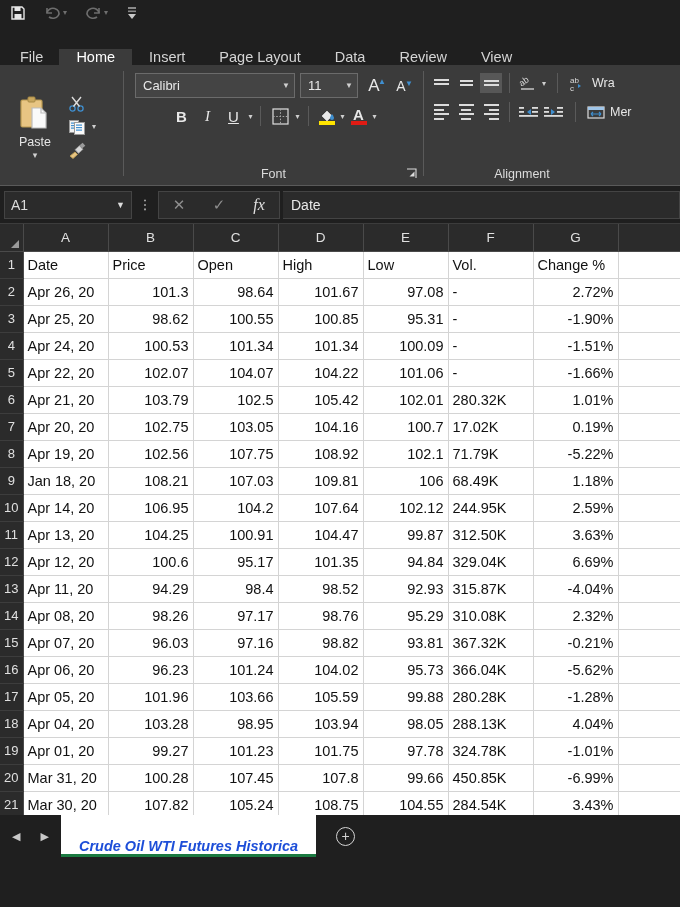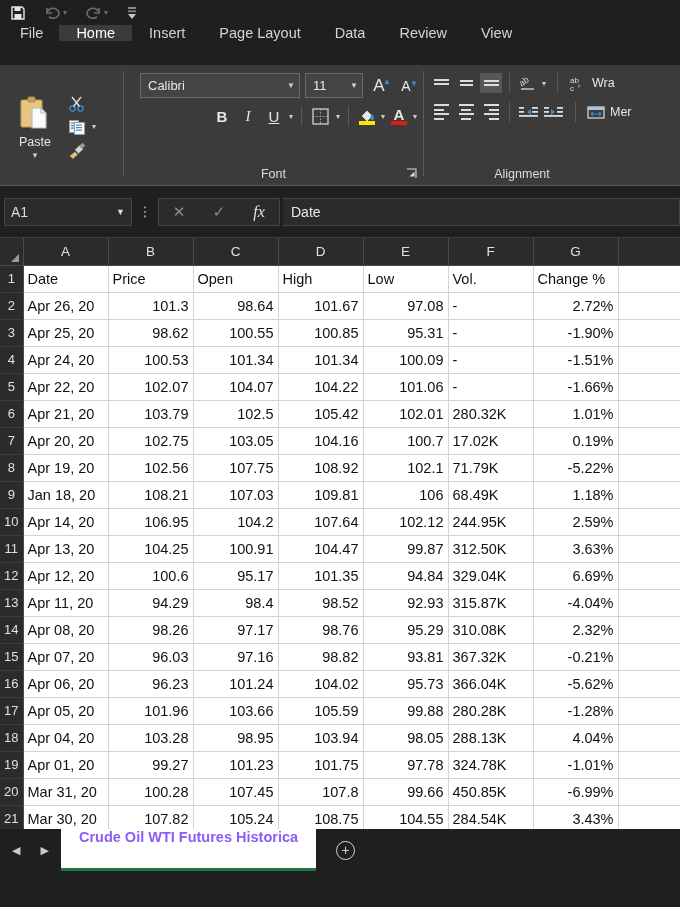--- a/index.html
+++ b/index.html
@@ -7,21 +7,21 @@
               font-family:"Liberation Sans", sans-serif; }
 
   
   .qat { height:25px; background:#1f1f1f; display:flex; align-items:center;
          padding-left:10px; gap:18px; position:relative; }
   .qat .ic { color:#d8d8d8; font-size:15px; line-height:1; display:flex; align-items:center; gap:2px;}
   .qat .ic.dim { color:#6e6e6e; }
   .qat .car { font-size:8px; }
 
   
-  .tabbar { height:40px; background:#1f1f1f; display:flex; align-items:flex-start;
+  .tabbar { height:40px; background:#1f1f1f; display:flex; align-items:flex-end;
             padding-left:4px; }
   .tab { display:flex; align-items:center; padding:0 17px; font-size:14.5px;
          color:#d4d4d4; cursor:default; }
   .tab.active { background:#3b3b3b; color:#ffffff; }
   .tab.file { padding:0 16px; }
 
   
   .ribbon { height:121px; background:#3b3b3b; display:flex; position:relative;
             border-bottom:1px solid #5a5a5a; }
   .group { display:flex; flex-direction:column; position:relative; height:100%; }
@@ -61,21 +61,21 @@
   .alrow2 { display:flex; align-items:center; gap:3px; margin-top:9px; }
   .albtn { width:22px; height:20px; display:flex; align-items:center; justify-content:center; }
   .albtn.sel { background:#575757; }
   .wrapbtn { display:flex; align-items:center; gap:5px; color:#e6e6e6; font-size:12.5px;
              white-space:nowrap; }
 
   .lines { display:flex; flex-direction:column; gap:2.5px; }
   .lines i { display:block; height:2px; background:#dcdcdc; }
 
   
-  .fbar { height:52px; background:#1f1f1f; display:flex; align-items:center;
+  .fbar { height:38px; background:#1f1f1f; display:flex; align-items:center;
           padding:0 0 0 4px; gap:3px; border-bottom:1px solid #3c3c3c;}
   .namebox { width:128px; height:28px; background:#2b2b2b; border:1px solid #444;
              display:flex; align-items:center; padding:0 6px; color:#dcdcdc; font-size:14px; }
   .namebox .nv { flex:1; }
   .namebox .arr { font-size:9px; }
   .dots { width:20px; text-align:center; color:#cfcfcf; font-size:13px; letter-spacing:0;}
   .fbtns { height:28px; background:#2b2b2b; border:1px solid #444; display:flex;
            align-items:center; }
   .fbtn { width:40px; text-align:center; color:#8f8f8f; font-size:15px; }
   .fbtn.fx { color:#e0e0e0; font-style:italic; font-family:"Liberation Serif", serif; font-size:16px;}
@@ -105,23 +105,23 @@
   td.cell.r { text-align:right; }
   td.cell.l { text-align:left; }
   td.cell.blank { border-right:1px solid #ffffff; }
   tr.hdrrow td.cell { font-size:14.5px; }
 
   
   .tabstrip { height:66px; background:#1f1f1f; display:flex; align-items:flex-start;
               position:relative; }
   .navbtns { display:flex; align-items:center; height:42px; padding:0 12px; gap:20px; }
   .navbtns span { color:#c9c9c9; font-size:11px; }
-  .sheettab { height:42px; background:#ffffff; display:flex; align-items:flex-start;
-              padding:0 18px; color:#8b5cf6; font-size:14.5px; font-weight:bold;
-              border-bottom:3px solid #1b7a41; }
+  .sheettab { height:42px; background:#ffffff; display:flex; align-items:flex-end;
+              padding:0 18px; color:#1d4ed8; font-size:14.5px; font-weight:bold;
+              border-bottom:3px solid #1b7a41;font-style:italic; }
   .addsheet { display:flex; align-items:center; height:42px; padding:0 20px; }
   .plus { width:19px; height:19px; border:1.6px solid #d4d4d4; border-radius:50%;
           color:#d4d4d4; font-size:14px; line-height:16px; text-align:center; }
 </style>
 </head>
 <body>
 
 <div class="qat">
   <span class="ic">
     <svg width="16" height="16" viewBox="0 0 16 16">
@@ -204,21 +204,21 @@
             <rect x="8" y="6" width="6" height="5" transform="rotate(-42 11 8.5)" fill="#d8d8d8" stroke="#9a9a9a" stroke-width="0.9"></rect>
             <rect x="12.5" y="2.5" width="4" height="4" transform="rotate(-42 14.5 4.5)" fill="#9a9a9a"></rect>
           </svg>
         </div>
       </div>
     </div>
   </div>
   <div class="gsep"></div>
 
   <div class="group grp-font">
-    <div class="group-body" style="flex-direction:column; align-items:flex-end; padding-top:8px;">
+    <div class="group-body" style="flex-direction:column; align-items:center; padding-top:8px;">
       <div class="fontrow1">
         <div class="combo fontname">
           <span class="cval">Calibri</span>
           <span class="arr">▼</span>
         </div>
         <div class="combo fontsize">
           <span class="cval">11</span>
           <span class="arr">▼</span>
         </div>
         <div class="ficon" style="position:relative;">

